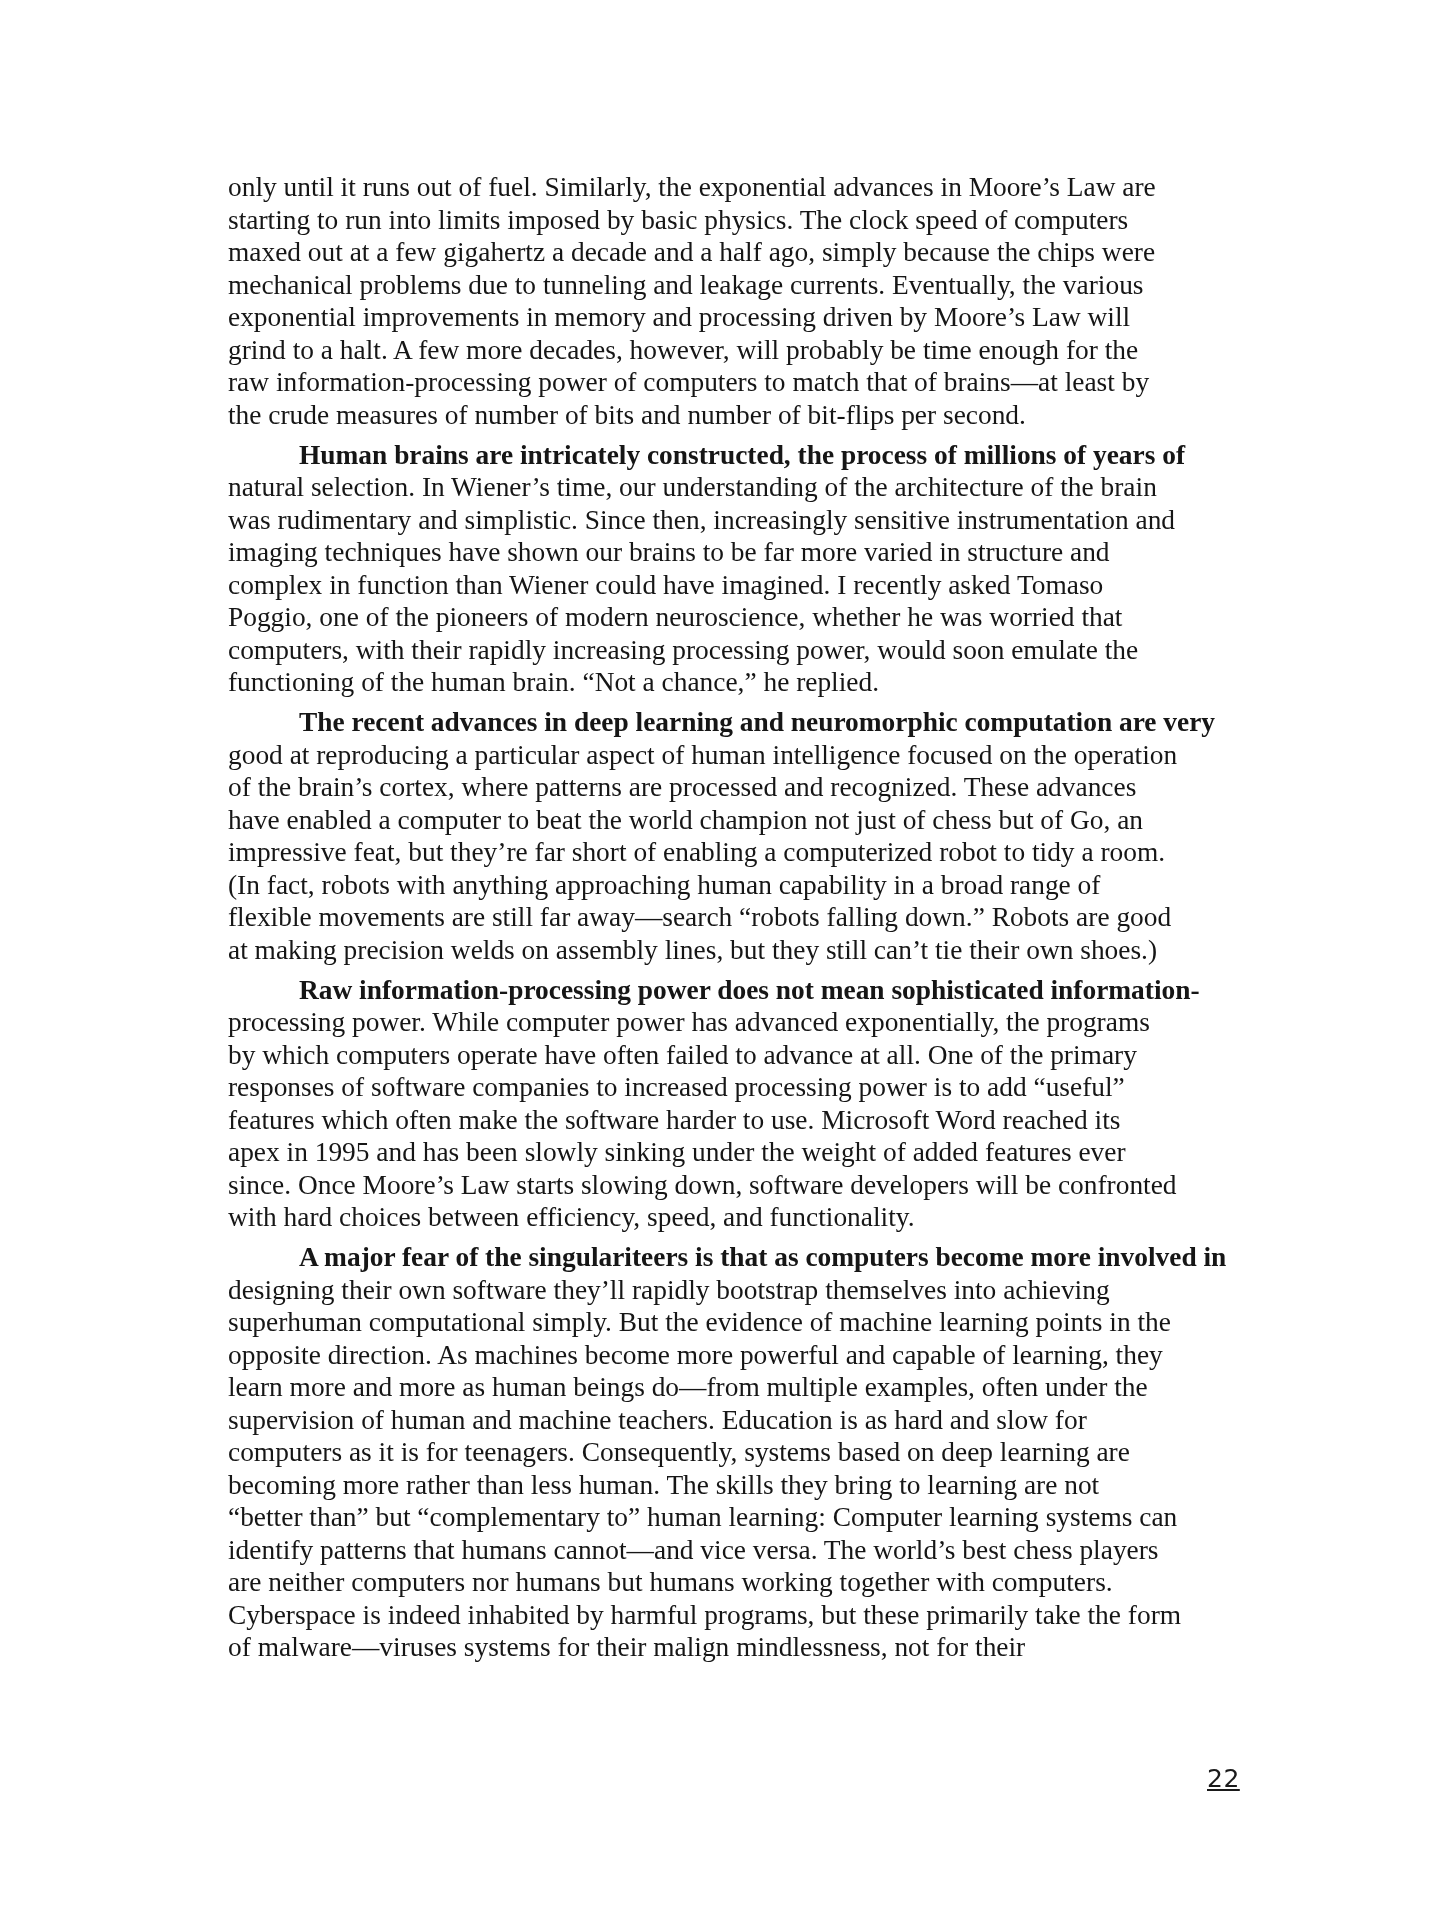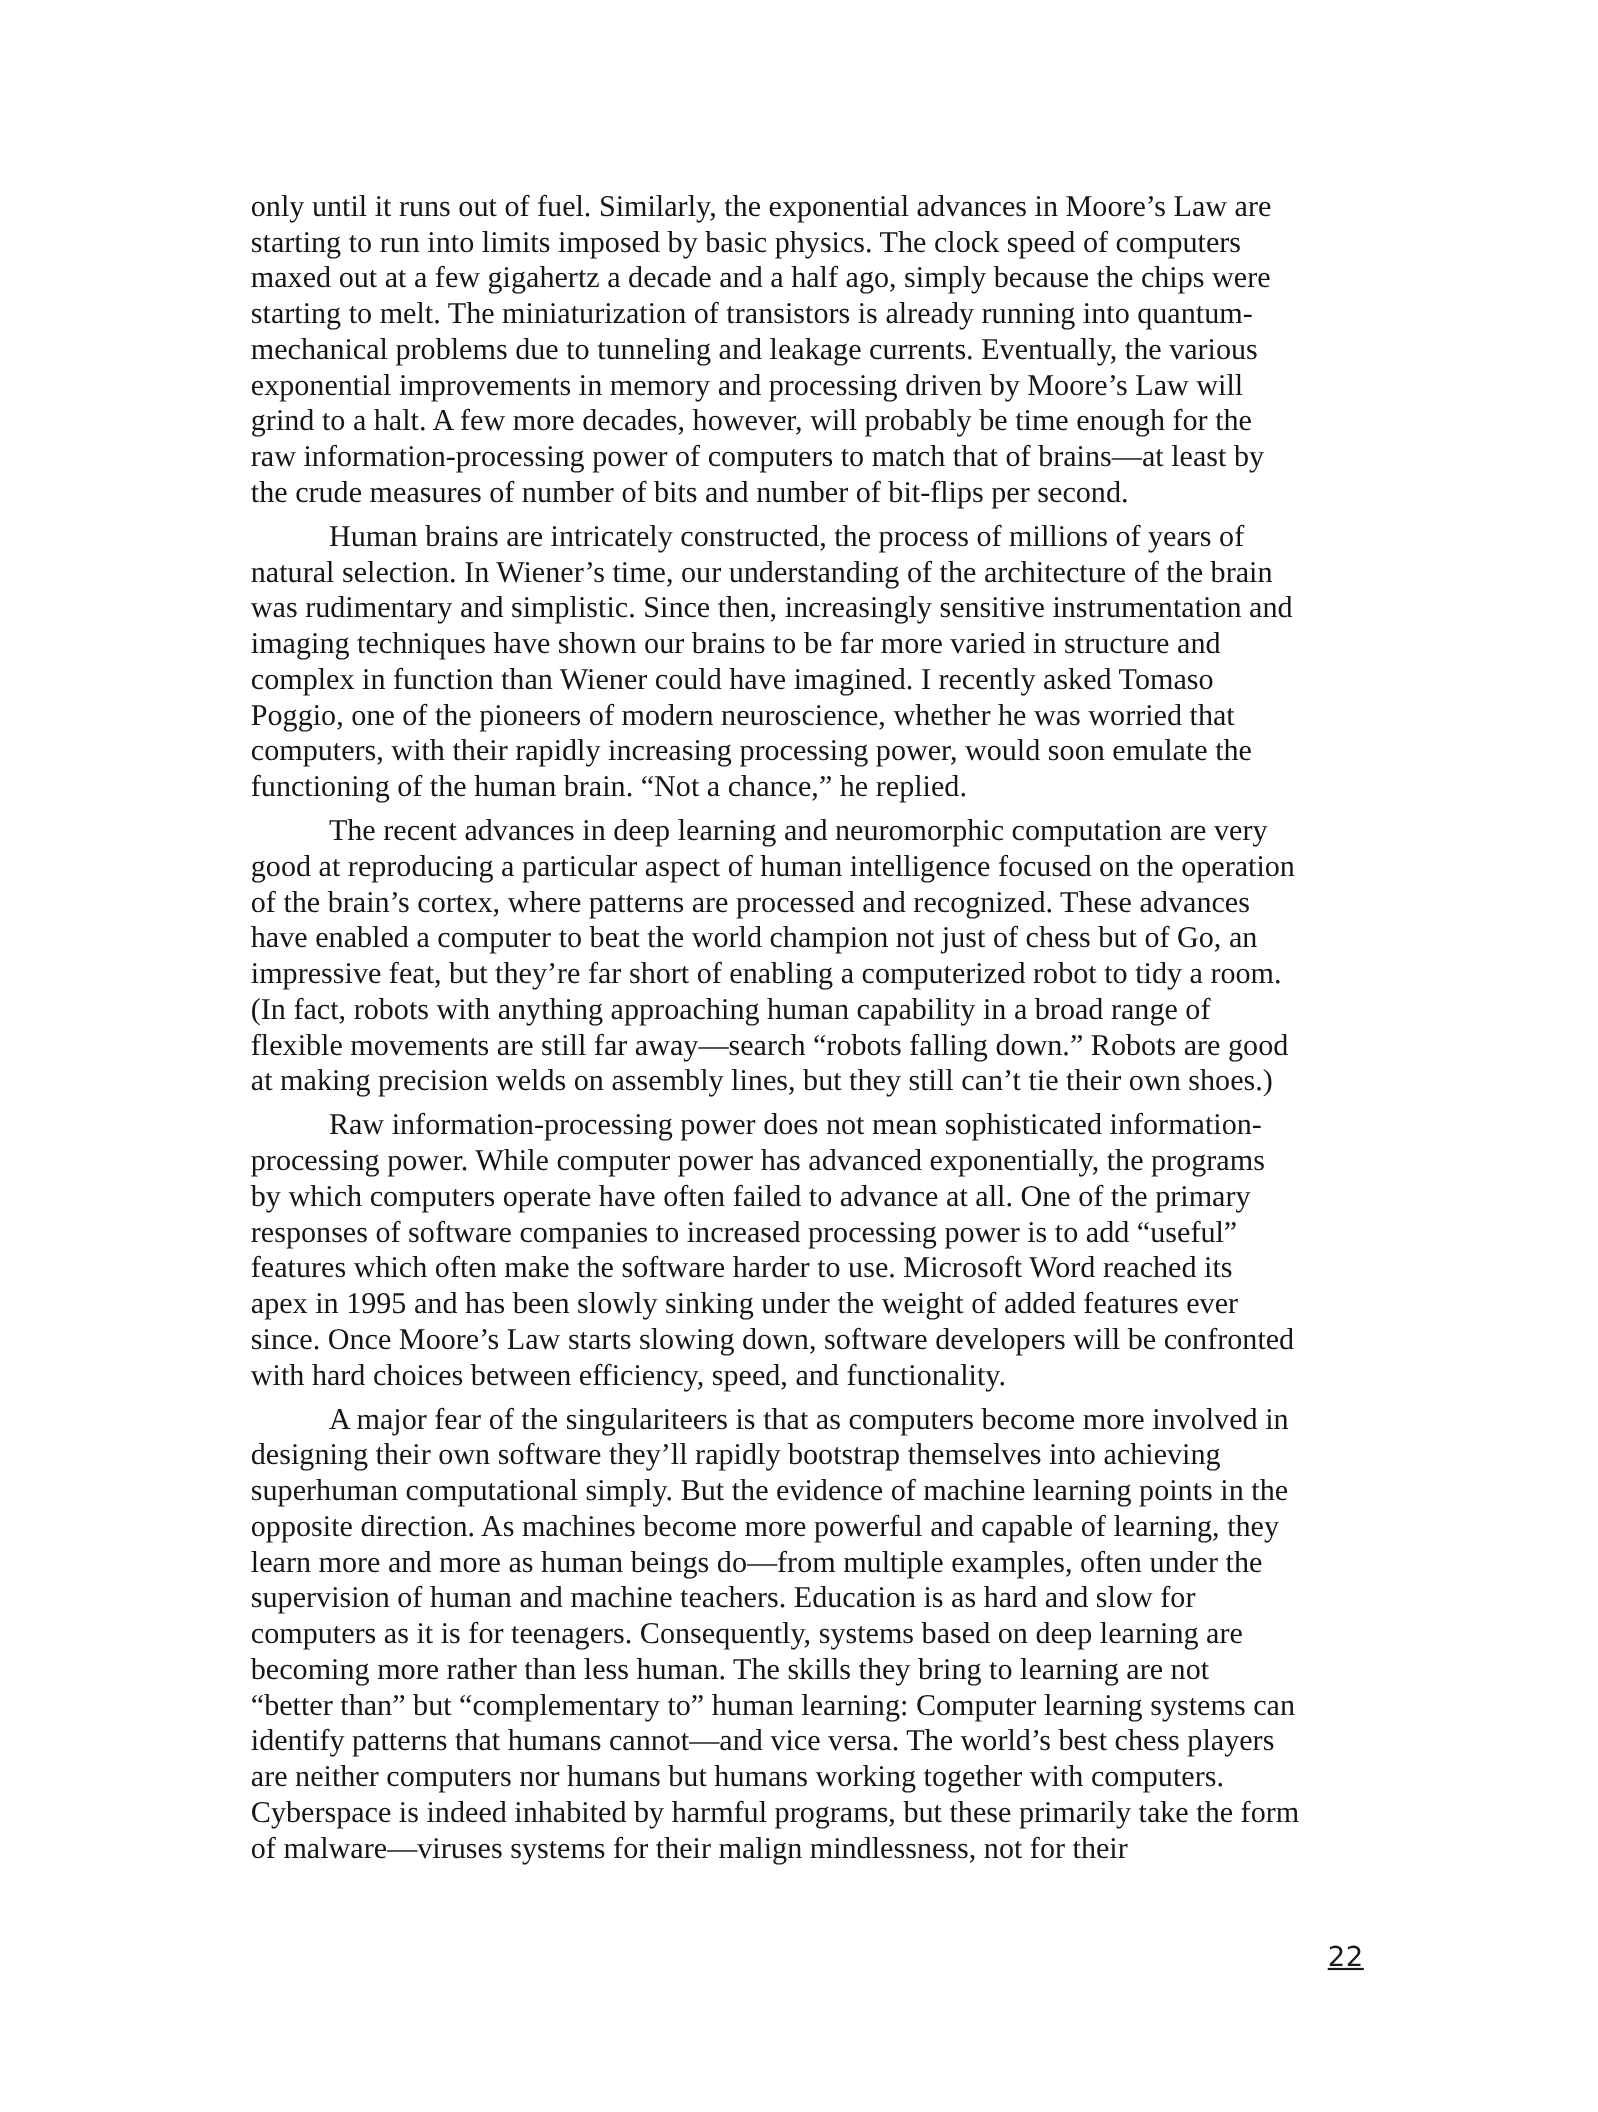--- a/index.html
+++ b/index.html
@@ -39,20 +39,21 @@
     .para + .para {
       margin-top: 7.5px;
     }
     .line {
       display: block;
       white-space: nowrap;
       height: 32.5px;
     }
     .para .line:first-child.indent {
       padding-left: 71px;
+      font-weight: bold;
     }
     .page-number {
       position: absolute;
       left: 1207px;
       top: 1765px;
       font-family: "DejaVu Sans", "Liberation Sans", sans-serif;
       font-size: 25px;
       line-height: 28px;
       color: #1a1a1a;
       letter-spacing: 0.5px;
@@ -73,21 +74,20 @@
 </head>
 <body>
 
 <div class="page">
   <div class="body-text">
 
     <p class="para">
       <span class="line">only until it runs out of fuel.  Similarly, the exponential advances in Moore’s Law are</span>
       <span class="line">starting to run into limits imposed by basic physics.  The clock speed of computers</span>
       <span class="line">maxed out at a few gigahertz a decade and a half ago, simply because the chips were</span>
-      <span class="line">starting to melt.  The miniaturization of transistors is already running into quantum-</span>
       <span class="line">mechanical problems due to tunneling and leakage currents.  Eventually, the various</span>
       <span class="line">exponential improvements in memory and processing driven by Moore’s Law will</span>
       <span class="line">grind to a halt.  A few more decades, however, will probably be time enough for the</span>
       <span class="line">raw information-processing power of computers to match that of brains—at least by</span>
       <span class="line">the crude measures of number of bits and number of bit-flips per second.</span>
     </p>
 
     <p class="para">
       <span class="line indent">Human brains are intricately constructed, the process of millions of years of</span>
       <span class="line">natural selection.  In Wiener’s time, our understanding of the architecture of the brain</span>

